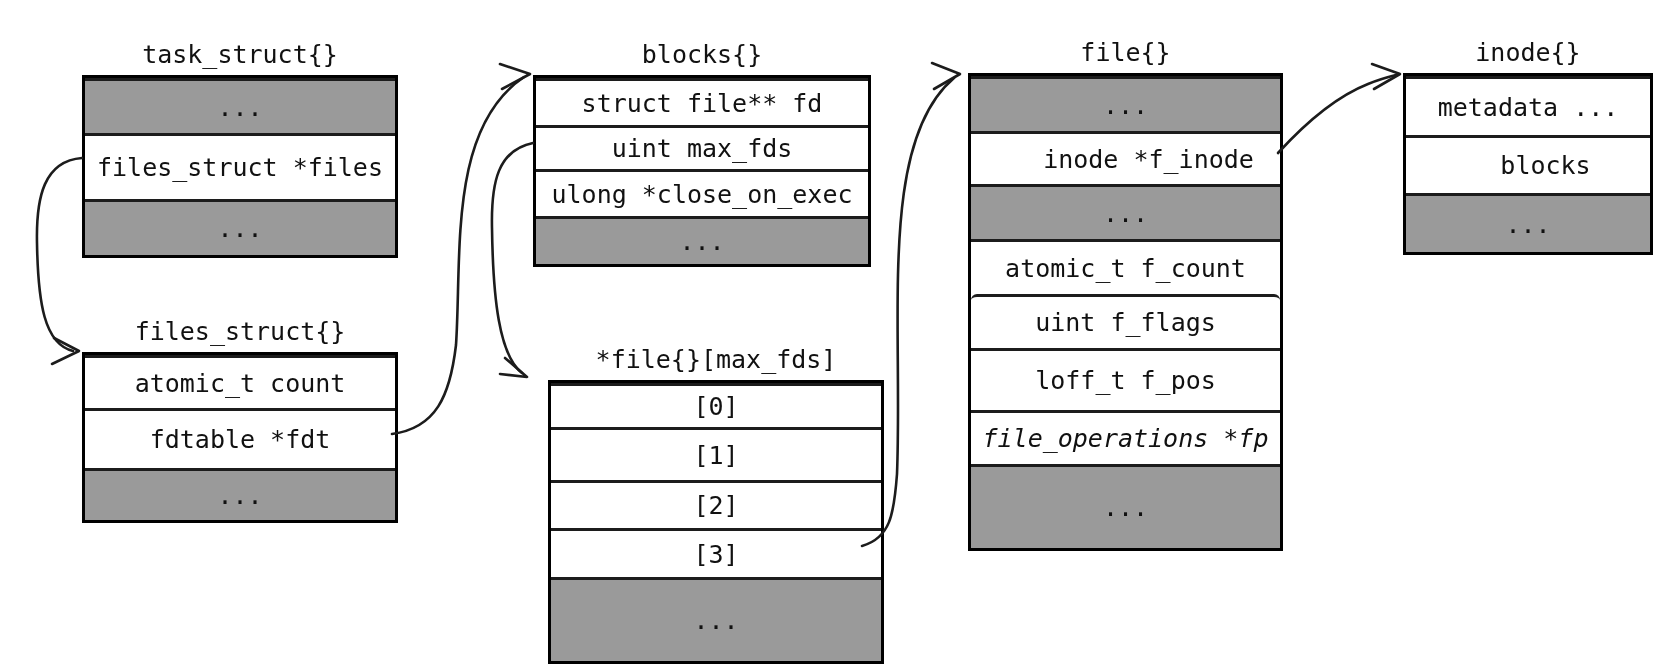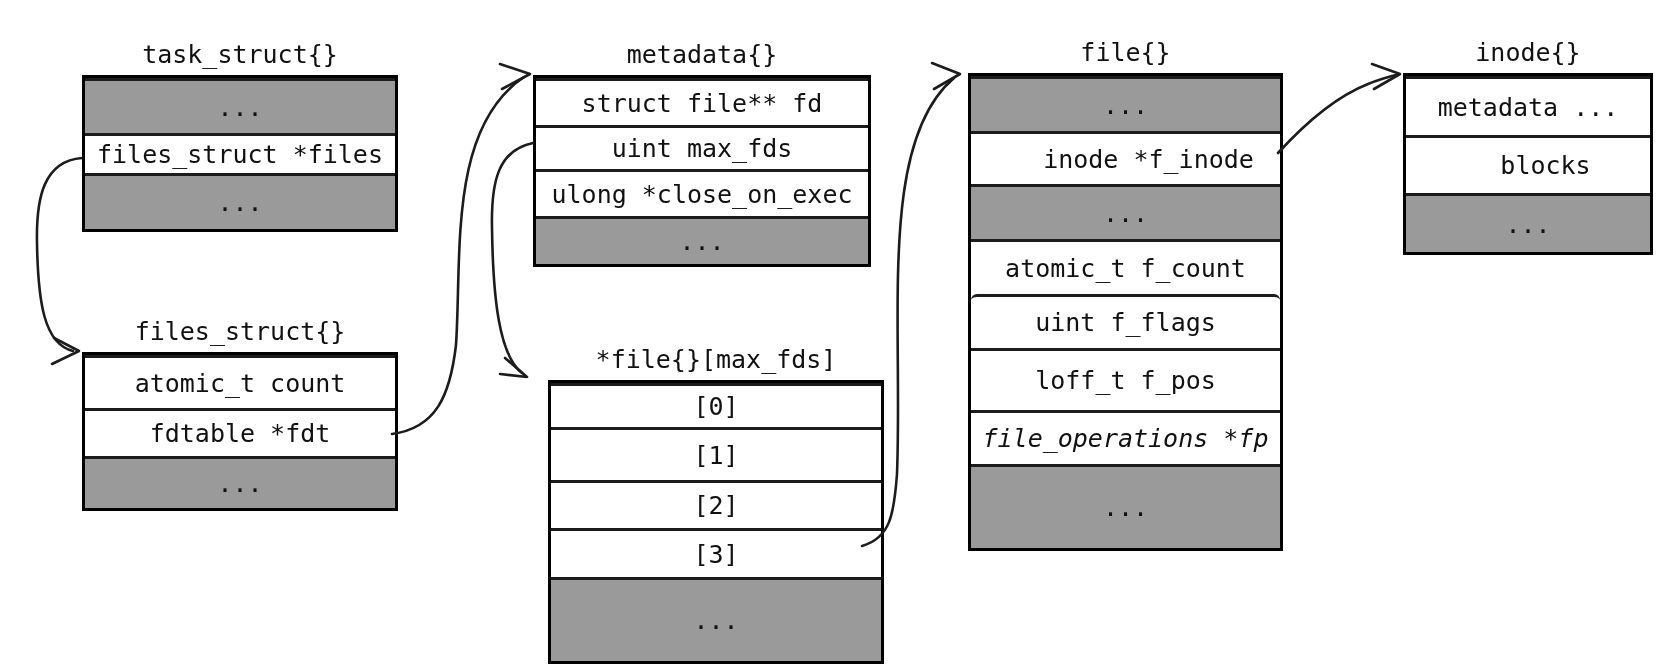--- a/index.html
+++ b/index.html
@@ -55,33 +55,33 @@
   }
 </style>
 </head>
 <body>
 
 <div class="canvas">
 
   <div class="struct" style="left:82px; top:75px; width:310px;">
     <div class="struct-title">task_struct{}</div>
     <div class="row shaded" style="height:55px;">...</div>
-    <div class="row" style="height:40px;">files_struct *files</div>
+    <div class="row" style="height:66px;">files_struct *files</div>
     <div class="row shaded" style="height:56px;">...</div>
   </div>
 
   <div class="struct" style="left:82px; top:352px; width:310px;">
     <div class="struct-title">files_struct{}</div>
     <div class="row" style="height:53px;">atomic_t count</div>
-    <div class="row" style="height:48px;">fdtable *fdt</div>
+    <div class="row" style="height:60px;">fdtable *fdt</div>
     <div class="row shaded" style="height:52px;">...</div>
   </div>
 
   <div class="struct" style="left:533px; top:75px; width:332px;">
-    <div class="struct-title">metadata{}</div>
+    <div class="struct-title">blocks{}</div>
     <div class="row" style="height:47px;">struct file** fd</div>
     <div class="row" style="height:44px;">uint max_fds</div>
     <div class="row" style="height:47px;">ulong *close_on_exec</div>
     <div class="row shaded" style="height:48px;">...</div>
   </div>
 
   <div class="struct" style="left:548px; top:380px; width:330px;">
     <div class="struct-title">*file{}[max_fds]</div>
     <div class="row" style="height:44px;">[0]</div>
     <div class="row" style="height:53px;">[1]</div>

